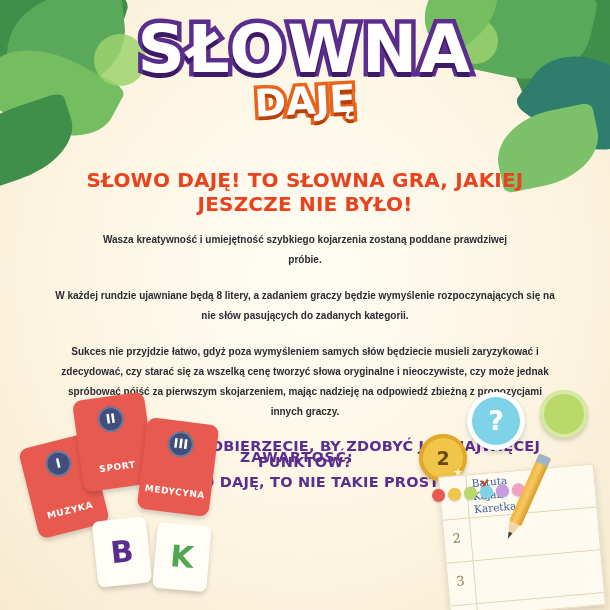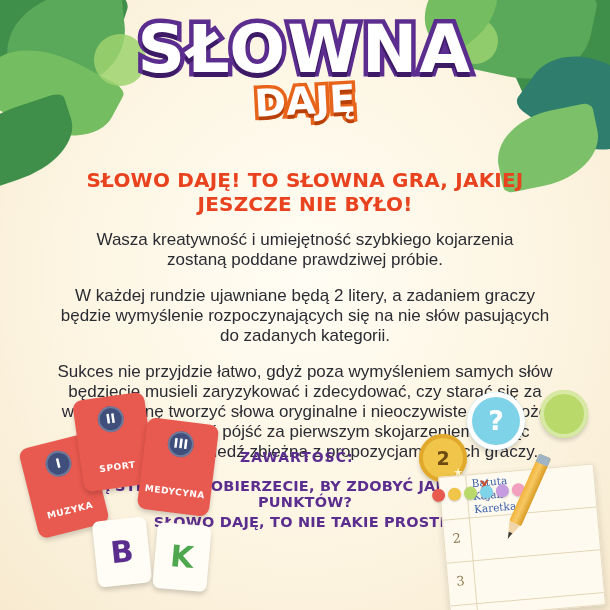--- a/index.html
+++ b/index.html
@@ -76,24 +76,25 @@
   }
   .headline {
     font-family: "DejaVu Sans", sans-serif;
     font-size: 20px;
     font-weight: bold;
     color: #e8421f;
     letter-spacing: 0.2px;
     margin: 0 0 14px 0;
   }
   .para {
-    font-size: 17px;
+    font-size: 10px;
     line-height: 20px;
     color: #2b2b33;
     margin: 0 0 16px 0;
+    font-weight: bold;
   }
   .para.wide {
     width: 100%;
   }
   .purple-line {
     font-family: "DejaVu Sans", sans-serif;
     font-size: 14.5px;
     font-weight: bold;
     color: #5b2d8e;
     margin: 2px 0 0 0;
@@ -374,21 +375,21 @@
   <div class="leaf leaf-shape" style="left:418px;top:-26px;width:86px;height:66px;background:#74bd60;transform:rotate(-40deg);"></div>
 
   <div id="title-block">
     <div id="title-main">SŁOWNA</div>
     <div id="title-sub">DAJĘ</div>
   </div>
 
   <div id="copy">
     <div class="headline">SŁOWO DAJĘ! TO SŁOWNA GRA, JAKIEJ JESZCZE NIE BYŁO!</div>
     <p class="para" style="width:420px;margin-left:auto;margin-right:auto;">Wasza kreatywność i umiejętność szybkiego kojarzenia zostaną poddane prawdziwej próbie.</p>
-    <p class="para wide">W każdej rundzie ujawniane będą 2 litery, a zadaniem graczy będzie wymyślenie rozpoczynających się na nie słów pasujących do zadanych kategorii.</p>
+    <p class="para wide">W każdej rundzie ujawniane będą 8 litery, a zadaniem graczy będzie wymyślenie rozpoczynających się na nie słów pasujących do zadanych kategorii.</p>
     <p class="para wide">Sukces nie przyjdzie łatwo, gdyż poza wymyśleniem samych słów będziecie musieli zaryzykować i zdecydować, czy starać się za wszelką cenę tworzyć słowa oryginalne i nieoczywiste, czy może jednak spróbować pójść za pierwszym skojarzeniem, mając nadzieję na odpowiedź zbieżną z propozycjami innych graczy.</p>
     <div class="purple-line">JAKĄ STRATEGIĘ OBIERZECIE, BY ZDOBYĆ JAK NAJWIĘCEJ PUNKTÓW?</div>
     <div class="purple-line second">SŁOWO DAJĘ, TO NIE TAKIE PROSTE!</div>
   </div>
 
   <div class="cat-card" id="cat-1">
     <div class="num-circle">I</div>
     <div class="cat-label">MUZYKA</div>
   </div>
   <div class="cat-card" id="cat-2">

